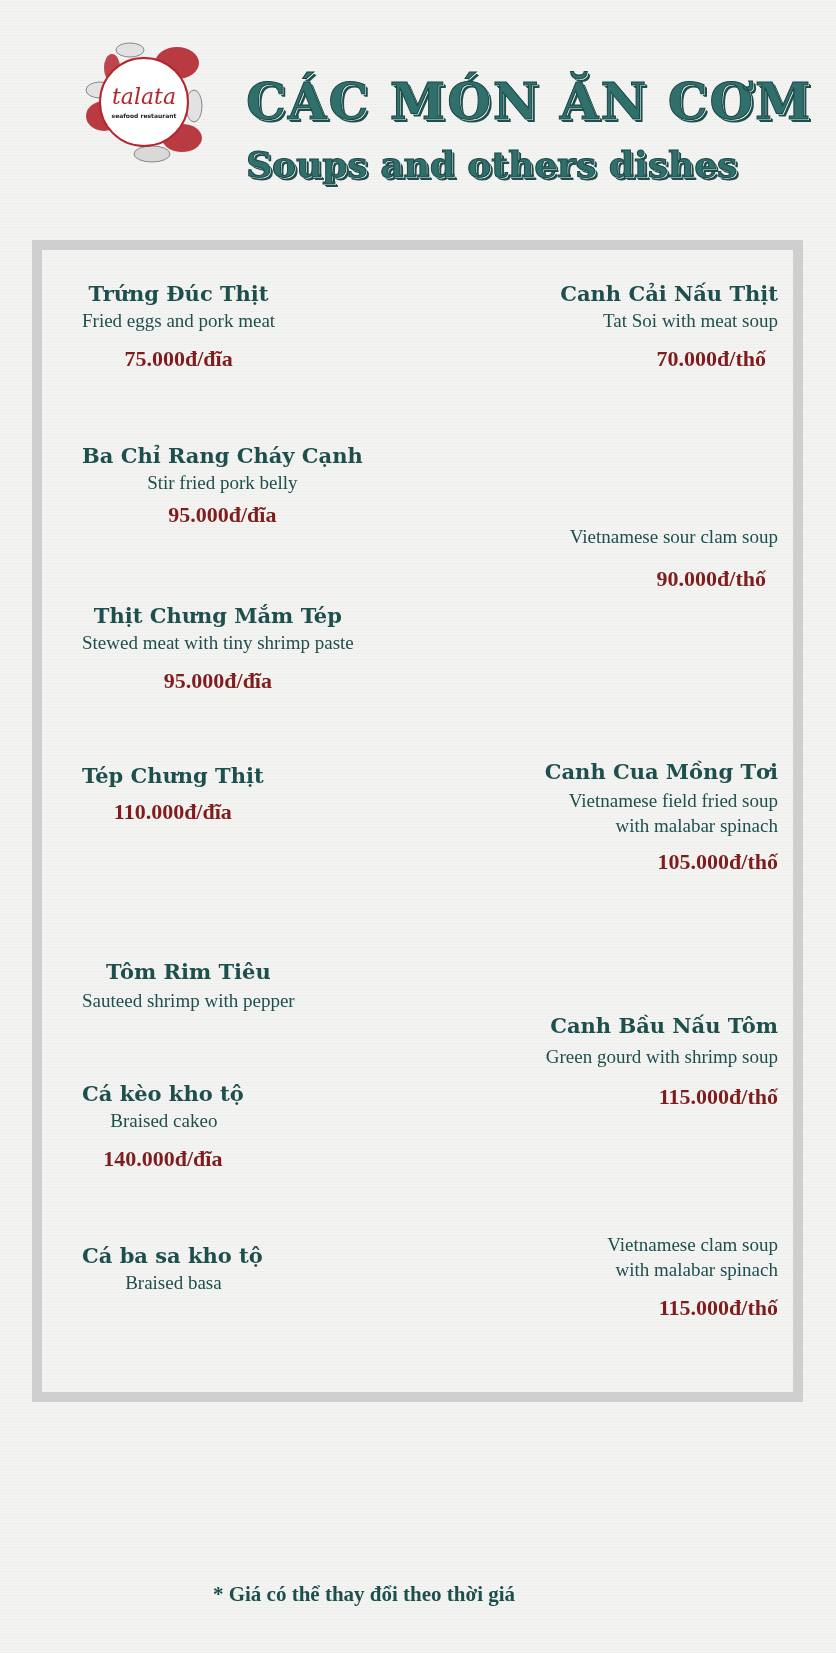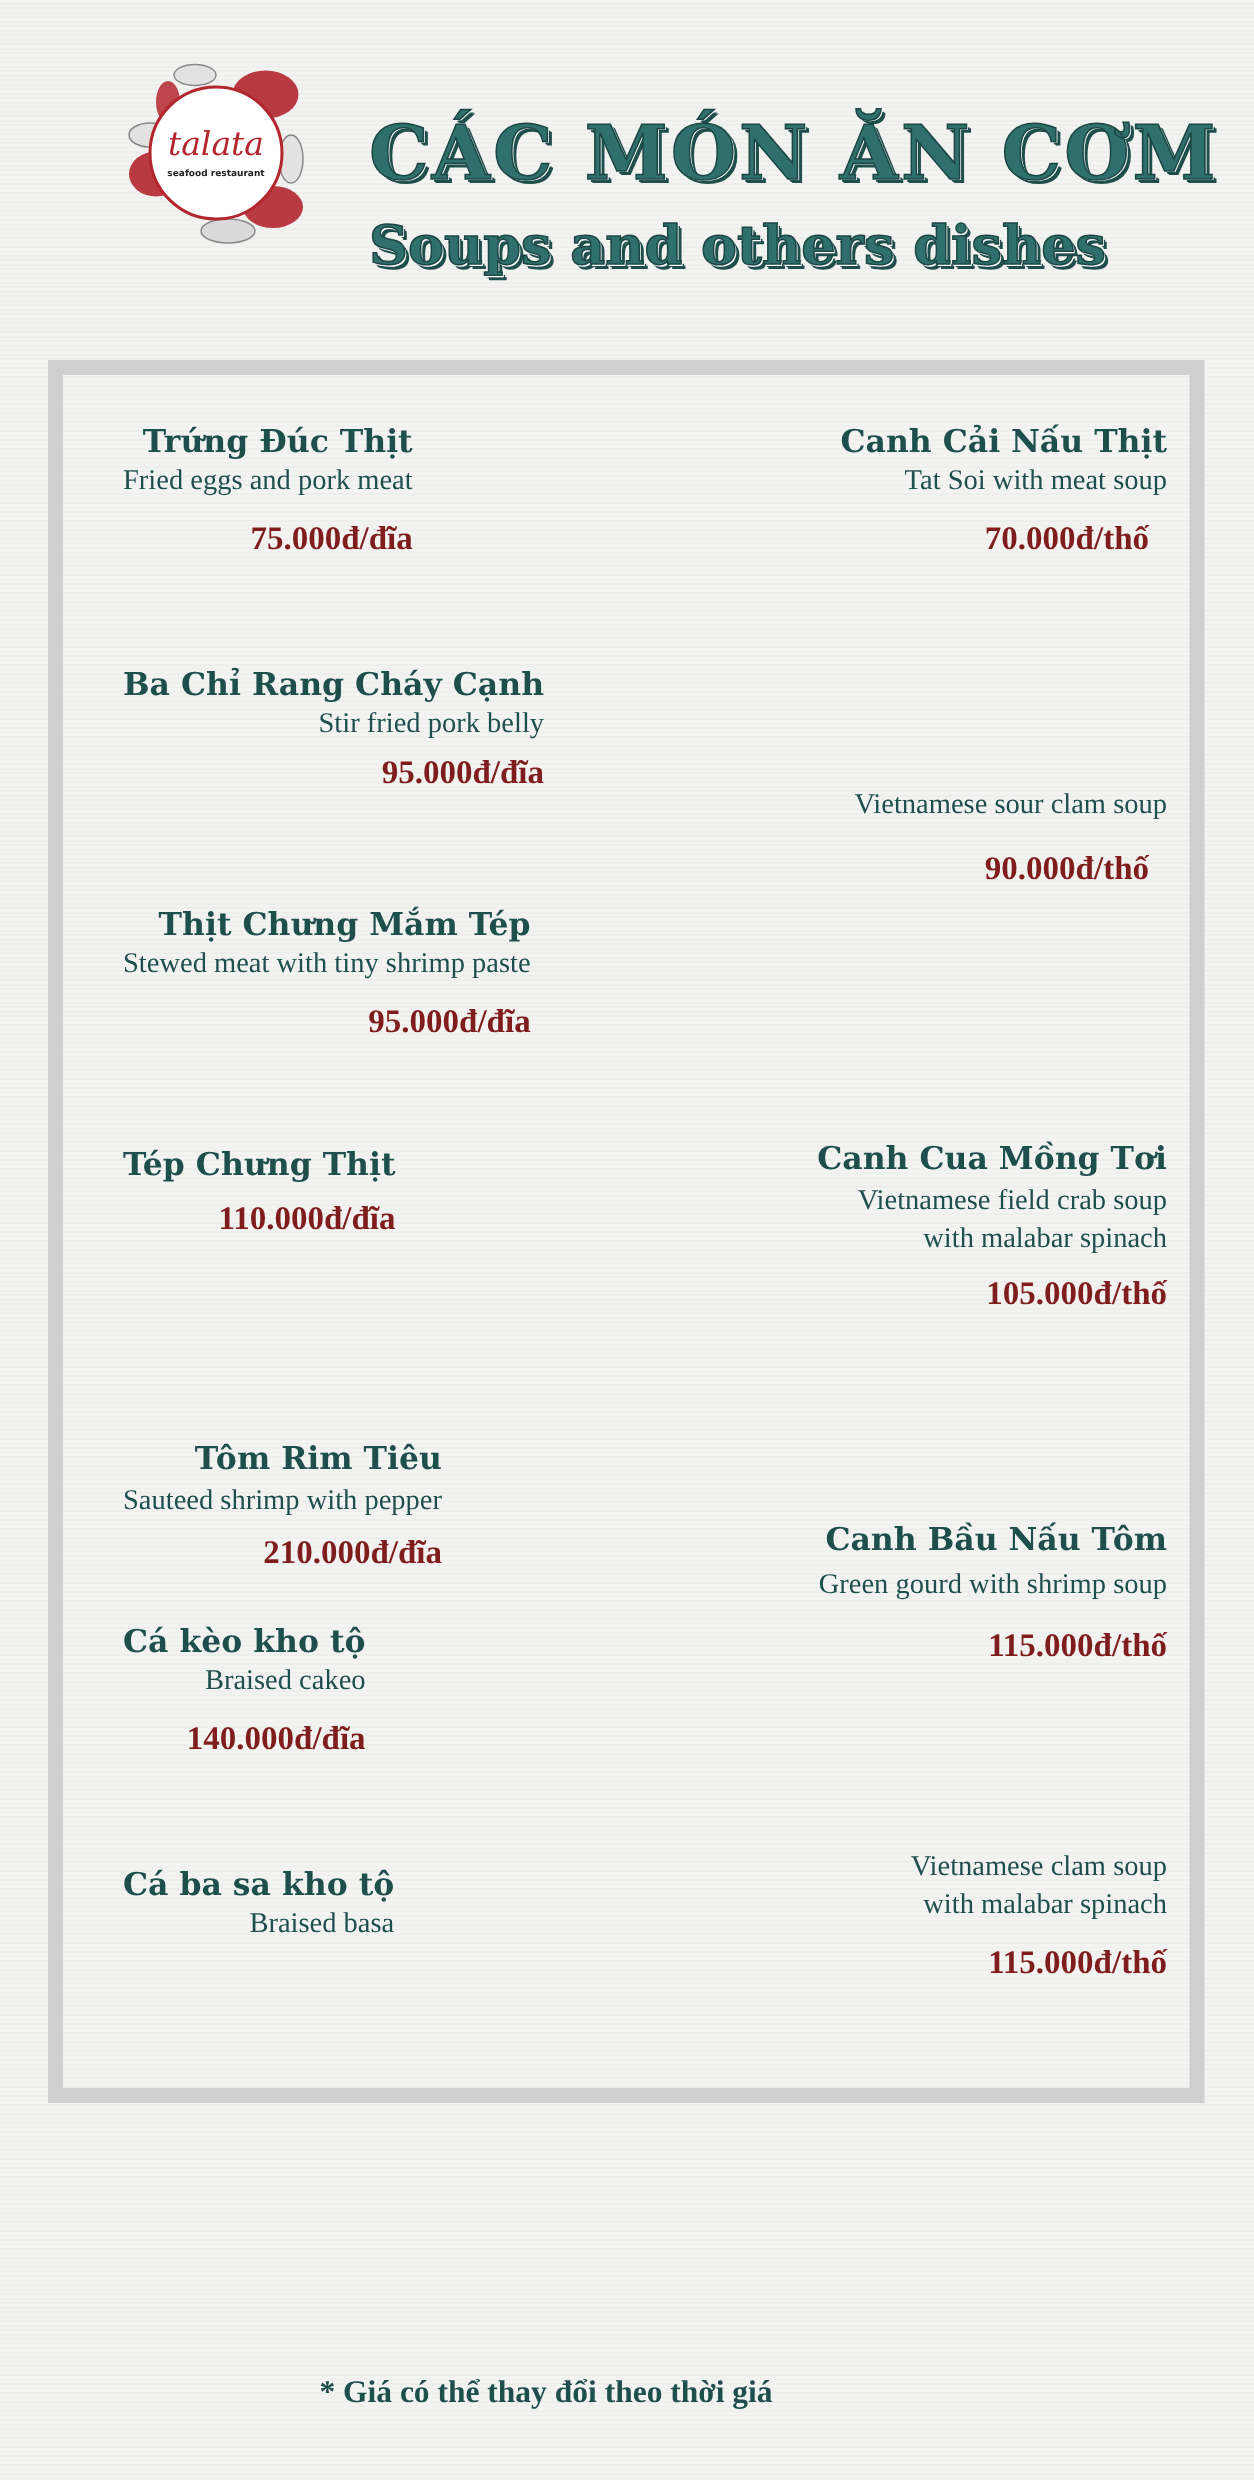--- a/index.html
+++ b/index.html
@@ -24,21 +24,21 @@
     color:#2f6f6c;
     text-shadow: 1px 1px 0 #ffffff, 2px 2px 0 #1f4f4d, 3px 3px 0 #1f4f4d;
     -webkit-text-stroke: 1px #1b4644;
     line-height:44px; white-space:nowrap;
   }
   .frame {
     position:absolute; left:32px; top:240px; width:751px; height:1142px;
     border:10px solid #cfcfcf;
   }
   .item { position:absolute; }
-  .item.left { left:82px; text-align:right; }
+  .item.left { left:82px; text-align:center; }
   .item.right { right:58px; text-align:right; }
   .name { font-family:"DejaVu Serif", serif; font-weight:bold; font-size:21px; color:#1d4f4d; line-height:28px; white-space:nowrap; }
   .desc { font-size:19px; color:#1d4f4d; line-height:25px; white-space:nowrap; }
   .price { font-weight:bold; font-size:22px; color:#7f1d1d; line-height:40px; white-space:nowrap; margin-top:6px; }
   .footnote {
     position:absolute; left:0; width:728px; top:1582px; text-align:center;
     font-weight:bold; font-size:21px; color:#1d4f4d;
   }
 </style>
 </head>
@@ -81,21 +81,20 @@
   <div class="desc">Stewed meat with tiny shrimp paste</div>
   <div class="price">95.000đ/đĩa</div>
 </div>
 <div class="item left" style="top:762px;">
   <div class="name">Tép Chưng Thịt</div>
   <div class="price" style="margin-top:2px;">110.000đ/đĩa</div>
 </div>
 <div class="item left" style="top:922px;margin-top:36px;">
   <div class="name">Tôm Rim Tiêu</div>
   <div class="desc" style="margin-top:2px;">Sauteed shrimp with pepper</div>
-  <div class="price" style="margin-top:2px;">210.000đ/đĩa</div>
 </div>
 <div class="item left" style="top:1080px;">
   <div class="name">Cá kèo kho tộ</div>
   <div class="desc" style="padding-left:2px;">Braised cakeo</div>
   <div class="price">140.000đ/đĩa</div>
 </div>
 <div class="item left" style="top:1242px;">
   <div class="name">Cá ba sa kho tộ</div>
   <div class="desc" style="padding-left:2px;">Braised basa</div>
 </div>
@@ -104,21 +103,21 @@
   <div class="name">Canh Cải Nấu Thịt</div>
   <div class="desc">Tat Soi with meat soup</div>
   <div class="price" style="padding-right:12px;">70.000đ/thố</div>
 </div>
 <div class="item right" style="top:520px;">
   <div class="desc" style="margin-top:4px;margin-left:44px;">Vietnamese sour clam soup</div>
   <div class="price" style="padding-right:12px;margin-top:10px;">90.000đ/thố</div>
 </div>
 <div class="item right" style="top:758px;">
   <div class="name">Canh Cua Mồng Tơi</div>
-  <div class="desc" style="margin-top:2px;">Vietnamese field crab soup</div>
+  <div class="desc" style="margin-top:2px;">Vietnamese field fried soup</div>
   <div class="desc">with malabar spinach</div>
   <div class="price" style="margin-top:4px;">105.000đ/thố</div>
 </div>
 <div class="item right" style="top:1012px;">
   <div class="name">Canh Bầu Nấu Tôm</div>
   <div class="desc" style="margin-top:4px;">Green gourd with shrimp soup</div>
   <div class="price" style="margin-top:8px;">115.000đ/thố</div>
 </div>
 <div class="item right" style="top:1230px;">
   <div class="desc" style="margin-top:2px;">Vietnamese clam soup</div>

